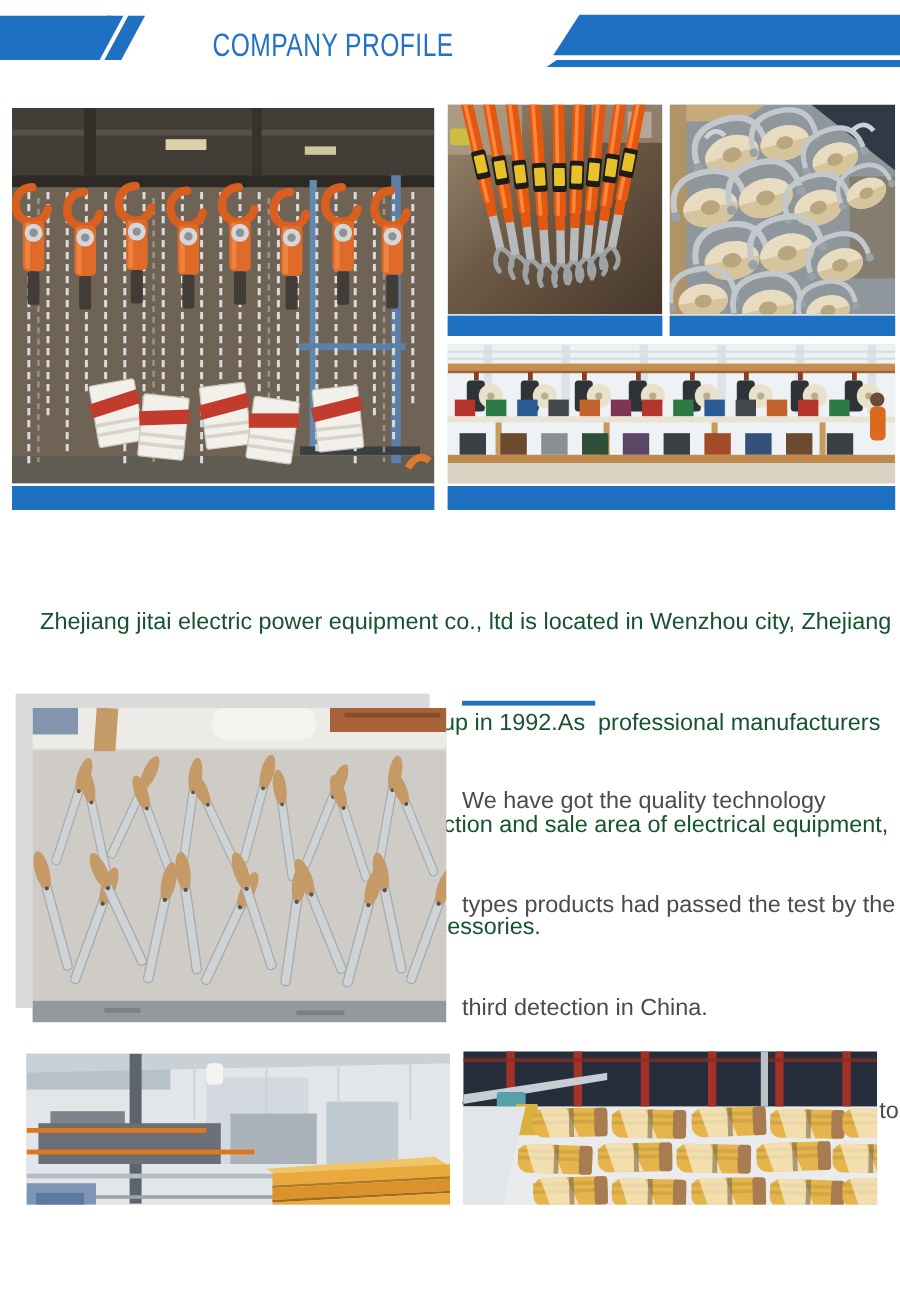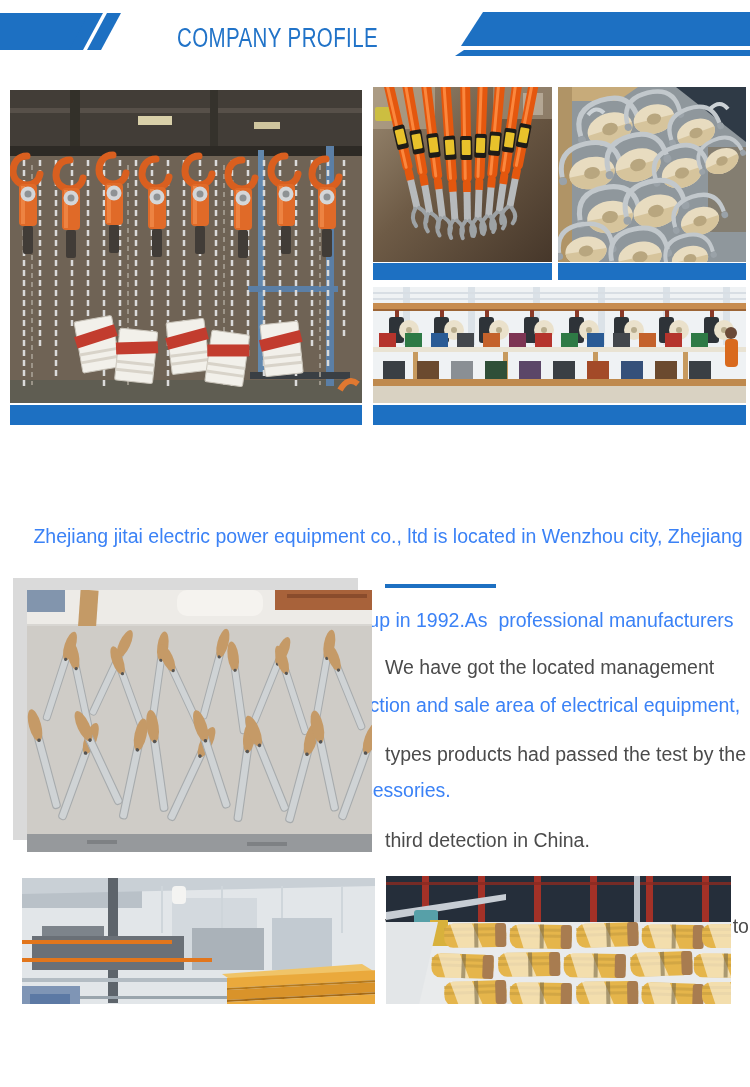--- a/index.html
+++ b/index.html
@@ -5,22 +5,22 @@
   html,body{margin:0;padding:0;background:#fff;}
   .page{position:relative;width:750px;height:1004px;margin:0 auto;background:#fff;
         font-family:"Liberation Sans",sans-serif;overflow:hidden;}
   .abs{position:absolute;}
   .ph{position:absolute;overflow:hidden;background:#ddd;}
   .ph svg{display:block;width:100%;height:100%;}
   .bar{position:absolute;background:#1d70c2;}
   .title{position:absolute;left:177px;top:25px;font-size:27px;line-height:27px;
          color:#2173c8;font-weight:400;letter-spacing:.5px;white-space:nowrap;
          transform:scaleX(.76);transform-origin:0 50%;}
-  .intro{position:absolute;left:28px;top:465px;font-size:19.5px;line-height:28.3px;
-         color:#3b82f6;white-space:pre;}
+  .intro{position:absolute;left:28px;top:447px;font-size:19.5px;line-height:28.3px;
+         color:#14532d;white-space:pre;}
   .about{position:absolute;left:385px;top:596px;font-size:19.5px;line-height:28.7px;
          color:#4b4b4b;white-space:pre;}
   .underline{position:absolute;left:385px;top:584px;width:111px;height:4px;background:#1d70c2;}
   .shadowcard{position:absolute;left:13px;top:578px;width:345px;height:262px;background:#dadada;}
 </style>
 </head>
 <body>
 
 <div class="page">
 
@@ -313,21 +313,21 @@
       <use href="#hk" transform="translate(328 192) rotate(20) scale(1.1)"></use>
       <rect y="244" width="345" height="18" fill="#96999c"></rect>
       <rect x="60" y="250" width="30" height="4" fill="#7e8184"></rect>
       <rect x="220" y="252" width="40" height="4" fill="#7e8184"></rect>
     </svg>
   </div>
 
   <div class="underline"></div>
 
   <div class="about">
-    <div>We have got the located management</div>
+    <div>We have got the quality technology</div>
     <div>types products had passed the test by the</div>
     <div>third detection in China.</div>
     <div>We have adopted advanced technology to</div>
     <div>constantly improve our productions.</div>
     
     
     
   </div>
 
   <div class="ph" style="left:22px;top:878px;width:353px;height:166px;">

